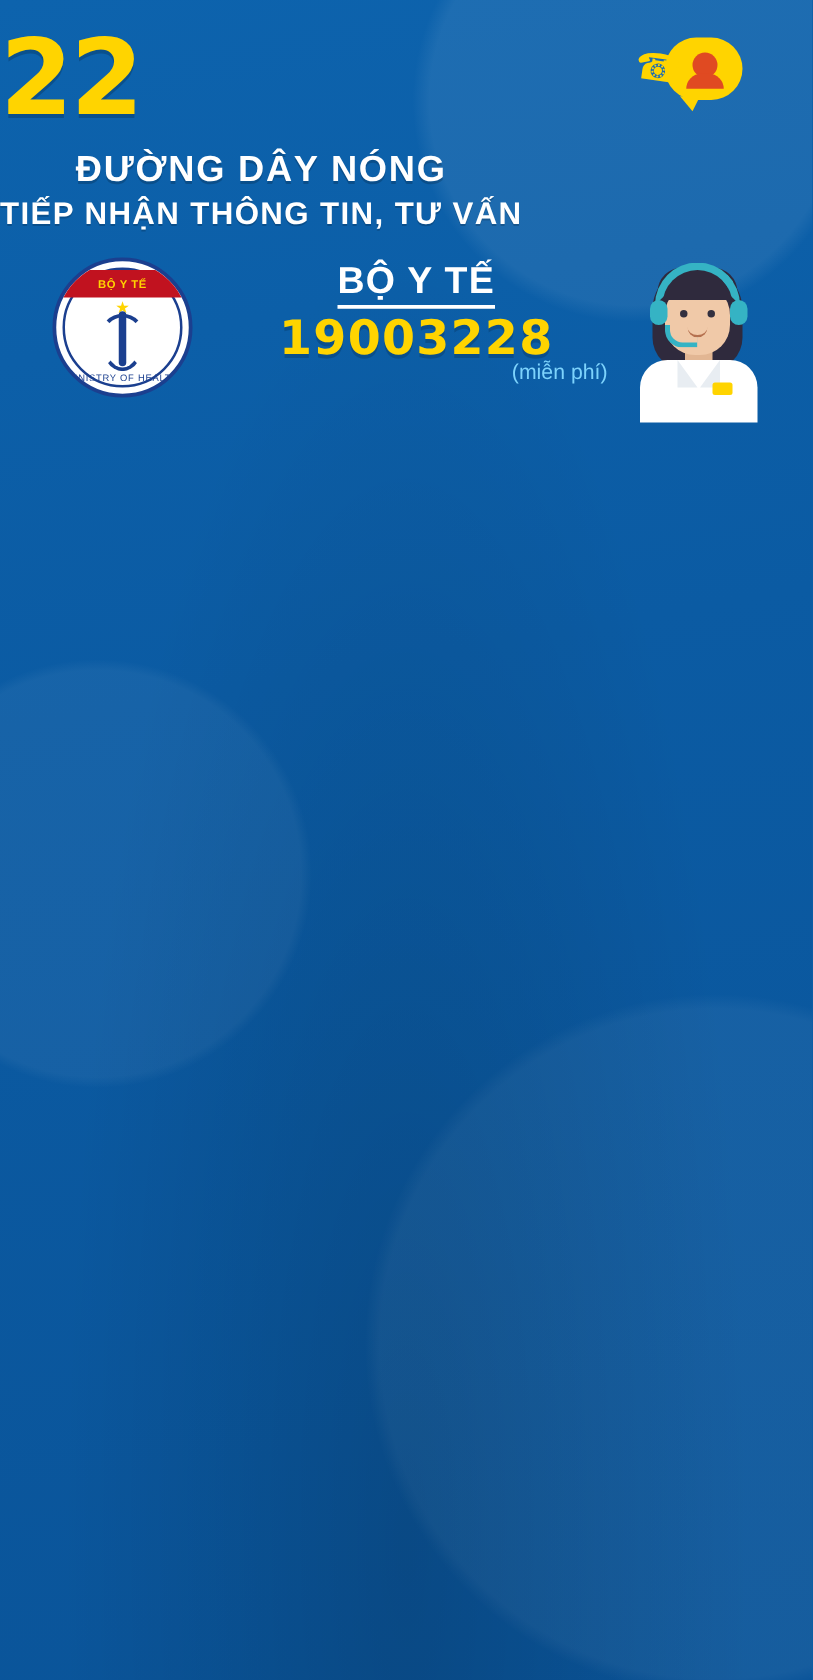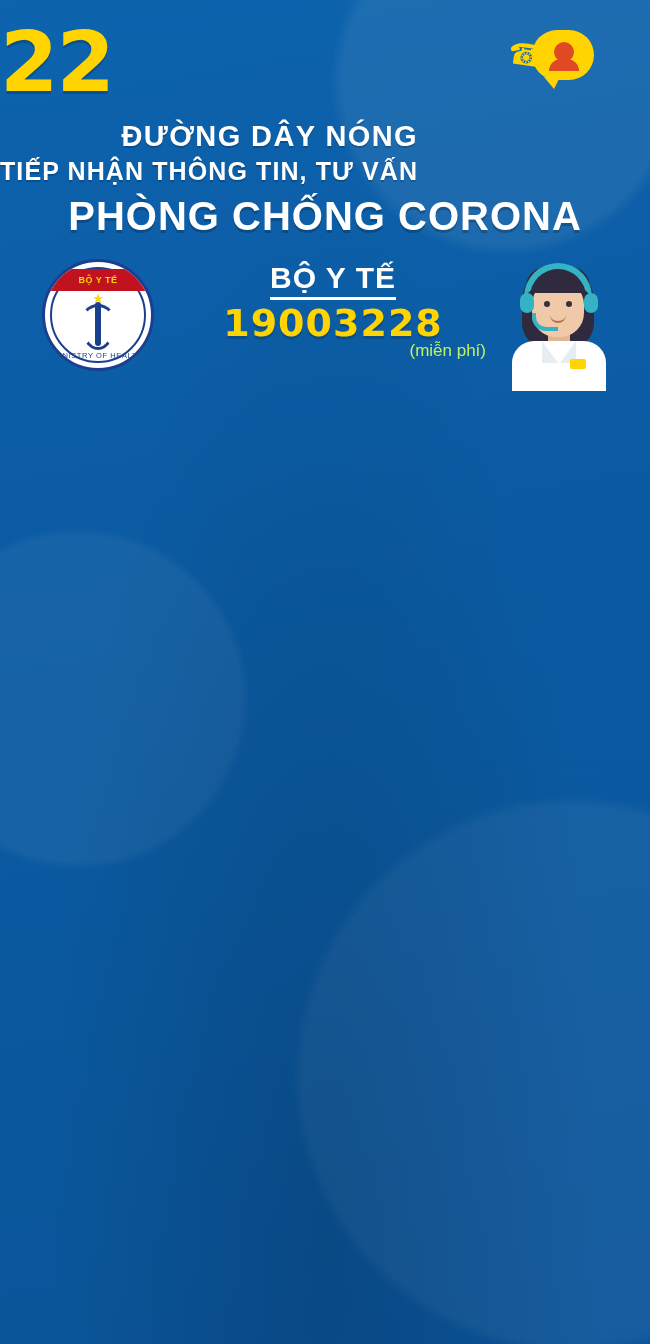--- a/index.html
+++ b/index.html
@@ -56,21 +56,21 @@
   .big-number {
     font-size: 84px;
     line-height: .86;
     font-weight: bold;
     color: #ffd400;
     letter-spacing: -2px;
     text-shadow: 0 3px 0 rgba(0,0,0,.18);
     font-family: "DejaVu Sans", sans-serif;
   }
   .headline-text {
-    text-align: right;
+    text-align: center;
     padding-top: 6px;
   }
   .line1 {
     font-size: 29px;
     font-weight: bold;
     color: #ffffff;
     letter-spacing: 1.4px;
     line-height: 1.12;
     text-shadow: 0 2px 0 rgba(0,0,0,.18);
   }
@@ -249,21 +249,21 @@
     font-size: 38px;
     line-height: 1.04;
     font-weight: bold;
     color: #ffd400;
     letter-spacing: 1px;
     font-family: "DejaVu Sans", sans-serif;
     text-shadow: 0 3px 0 rgba(0,0,0,.16);
   }
   .hotline-free {
     font-size: 17px;
-    color: #bef264;
+    color: #7dd3fc;
     text-align: right;
     padding-right: 12px;
     margin-top: -2px;
   }
 
   
   .nurse {
     position: absolute;
     right: -2px;
     top: 0;
@@ -417,21 +417,20 @@
       <div class="handset">☎</div>
     </div>
 
     <div class="headline-row">
       <div class="big-number">22</div>
       <div class="headline-text">
         <div class="line1">ĐƯỜNG DÂY NÓNG</div>
         <div class="line2">TIẾP NHẬN THÔNG TIN, TƯ VẤN</div>
       </div>
     </div>
-    <div class="line3">PHÒNG CHỐNG CORONA</div>
   </div>
 
   <div class="hotline">
     <div class="moh-logo">
       <div class="ring"></div>
       <div class="topband">BỘ Y TẾ</div>
       <div class="star">★</div>
       <div class="rod"></div>
       <div class="snake"></div>
       <div class="bottomtext">MINISTRY OF HEALTH</div>

